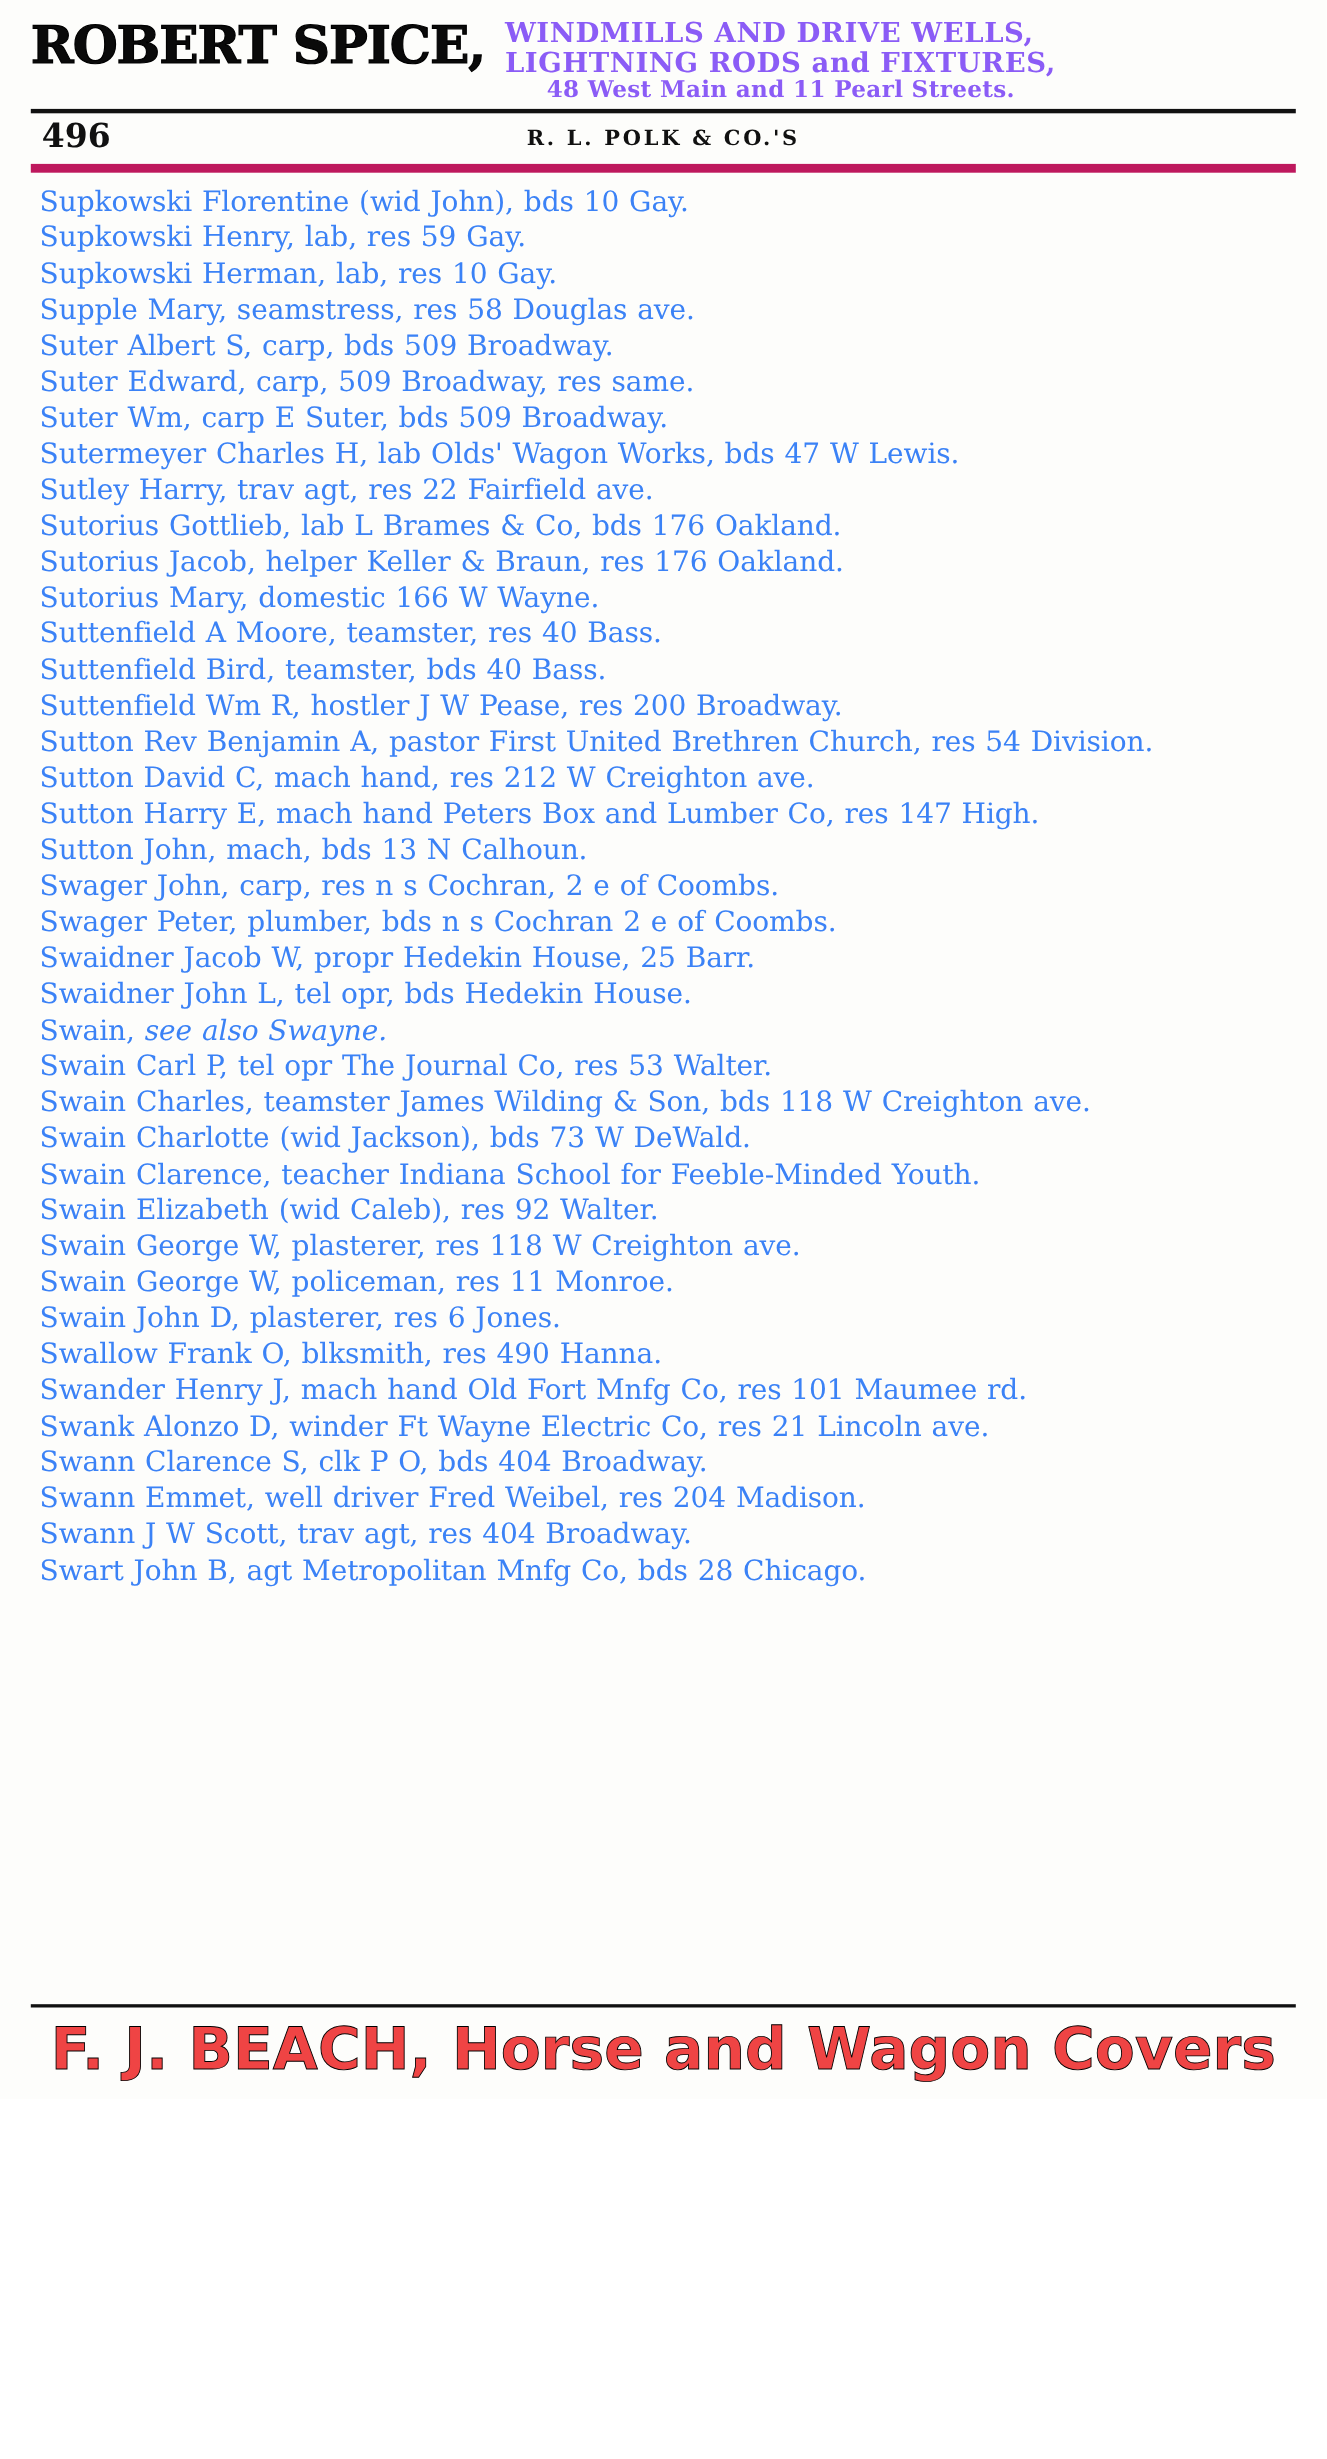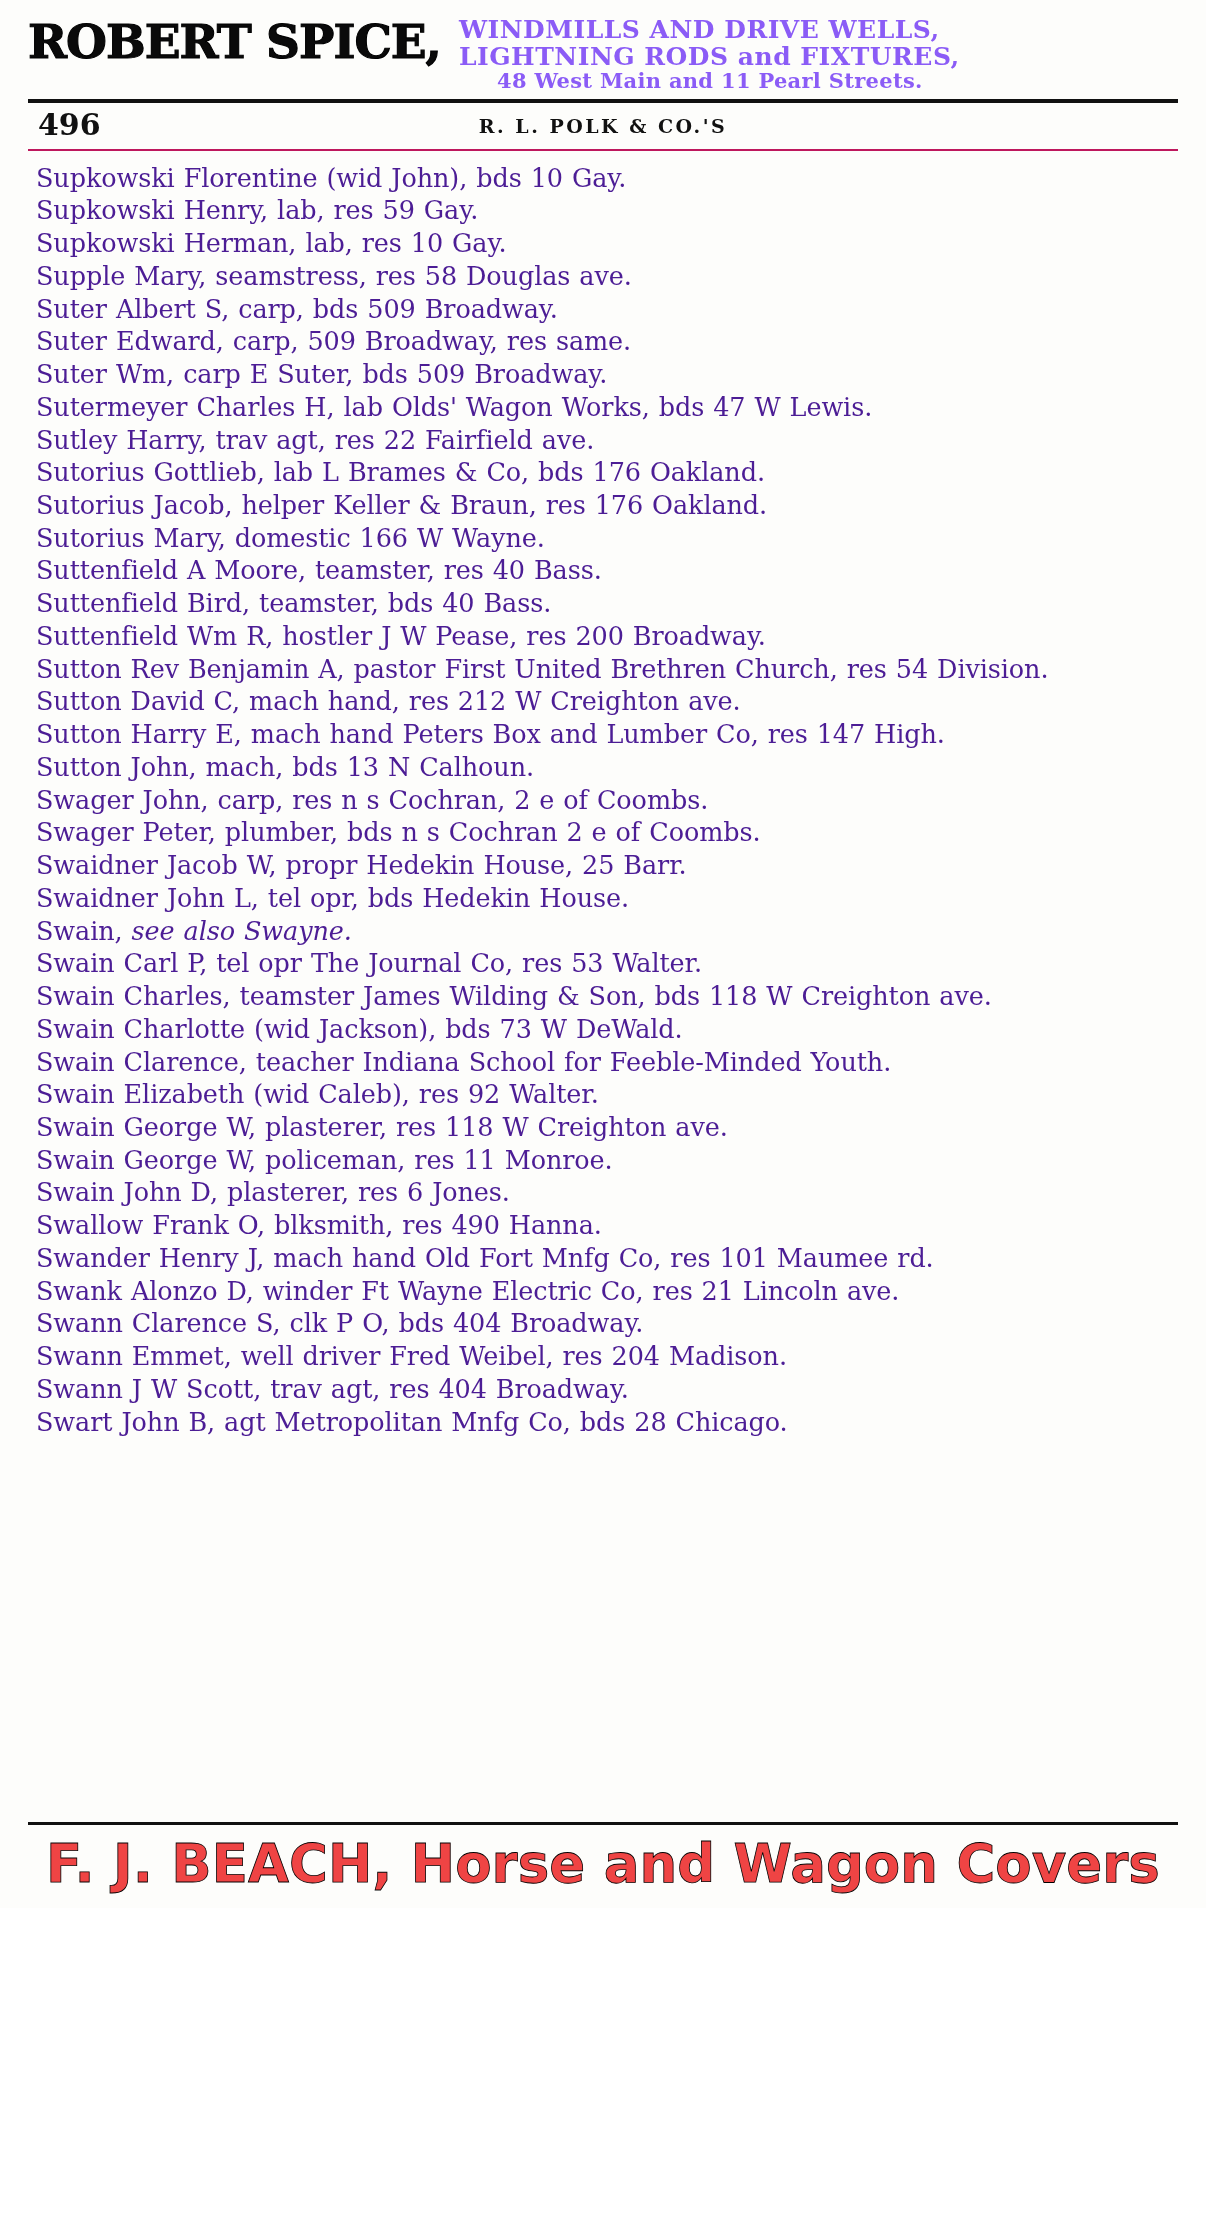--- a/index.html
+++ b/index.html
@@ -57,21 +57,21 @@
     color: #8b5cf6;
   }
   .ad-line-1 { font-size: 25px; letter-spacing: 0.5px; }
   .ad-line-2 { font-size: 25px; letter-spacing: 0.5px; }
   .ad-line-3 { font-size: 21px; letter-spacing: 0.3px; margin-left: 38px; }
 
   
   .running-head {
     position: relative;
     height: 46px;
-    border-bottom: 2px solid #be185d;
+    border-bottom: 8px solid #be185d;
     margin-bottom: 12px;
   }
   .folio {
     position: absolute;
     left: 10px;
     top: 4px;
     font-family: "DejaVu Serif", serif;
     font-weight: bold;
     font-size: 30px;
   }
@@ -95,21 +95,21 @@
   .entry {
     font-family: "DejaVu Serif", serif;
     font-size: 25.5px;
     line-height: 1.245;
     margin: 0 0 1px 0;
     text-indent: 0;
     padding-left: 52px;
     text-indent: -52px;
     letter-spacing: -0.1px;
     word-spacing: 1px;
-    color: #4c1d95;
+    color: #3b82f6;
   }
   .entry .it {
     font-style: italic;
   }
 
   
   .bottom-ad {
     position: absolute;
     left: 28px;
     right: 28px;

